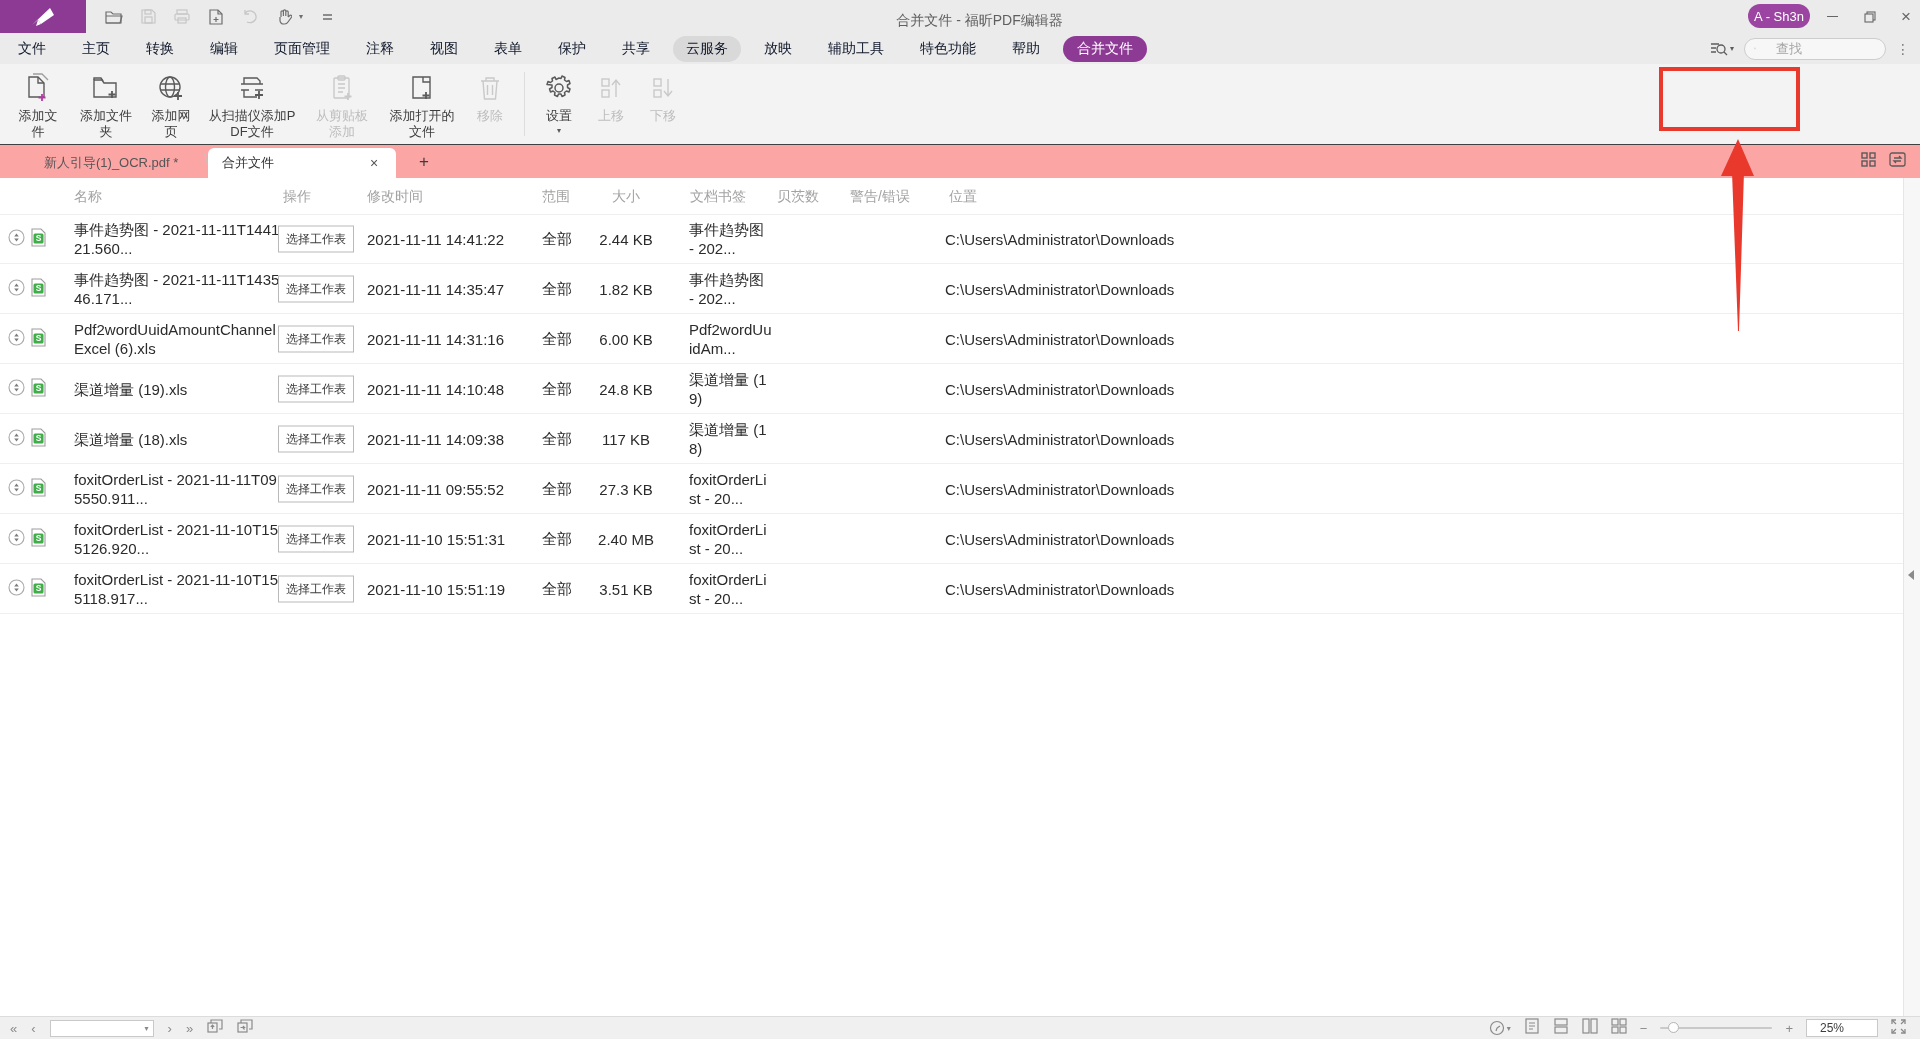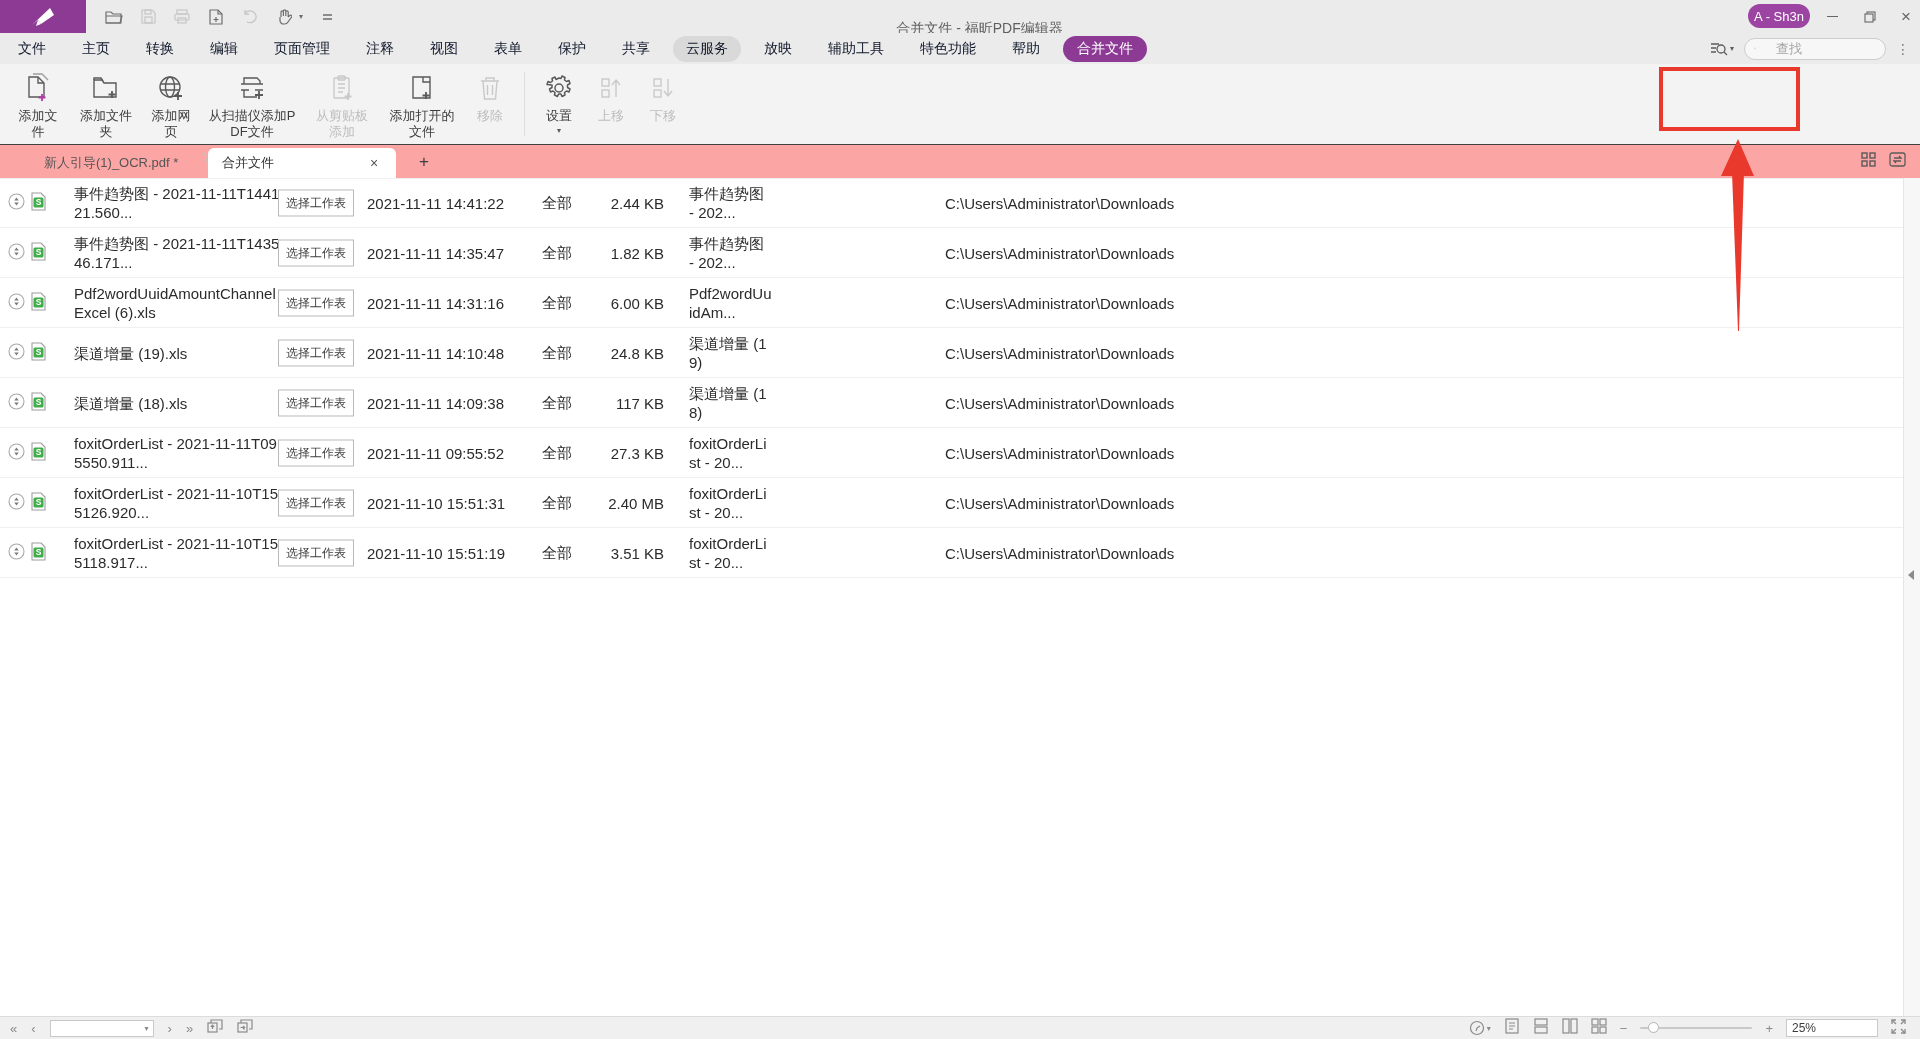--- a/index.html
+++ b/index.html
@@ -7,21 +7,21 @@
   body { font-family:"Liberation Sans","DejaVu Sans",sans-serif; color:#333; background:#fff; }
   .app { position:relative; width:1920px; height:1039px; background:#fff; }
 
   
   .titlebar { position:absolute; left:0; top:0; width:1920px; height:33px; background:#ebebeb; }
   .logo { position:absolute; left:0; top:0; width:86px; height:33px; background:#8d3a95; display:flex; align-items:center; justify-content:center; }
   .quick-tools { position:absolute; left:104px; top:0; height:33px; display:flex; align-items:center; gap:14px; }
   .qicon { width:20px; height:20px; display:flex; align-items:center; justify-content:center; color:#6e6e6e; }
   .qicon.disabled { color:#c6c6c6; }
   .qcaret { font-size:8px; color:#6e6e6e; margin-left:-9px; }
-  .win-title { position:absolute; left:0; right:0; top:12px; height:33px; display:flex; align-items:center; justify-content:center; font-size:14px; color:#5f5f5f; pointer-events:none;padding-left:39px; }
+  .win-title { position:absolute; left:0; right:0; top:4px; height:33px; display:flex; align-items:center; justify-content:center; font-size:14px; color:#5f5f5f; pointer-events:none;padding-left:39px; }
   .user-badge { position:absolute; left:1748px; top:4px; width:62px; height:24px; background:#9b44a1; color:#fff; border-radius:12px; font-size:13px; display:flex; align-items:center; justify-content:center; }
   .winctl { position:absolute; top:0; height:33px; width:36px; display:flex; align-items:center; justify-content:center; color:#666; }
   .winctl.min { left:1814px; } .winctl.restore { left:1852px; } .winctl.close { left:1888px; font-size:17px; }
   .minline { width:11px; height:1px; background:#666; }
 
   
   .menubar { position:absolute; left:0; top:33px; width:1920px; height:31px; background:#ebebeb; display:flex; align-items:center; }
   .menu-item { font-size:14px; color:#0f172a; padding:4px 13px; margin:0 5px; white-space:nowrap; }
   .menu-item.active { background:#d9d9d9; border-radius:13px; }
   .menu-item.doc-pill { background:#8d3a95; color:#fff; border-radius:13px; padding:4px 14px; }
@@ -63,38 +63,38 @@
   .th { position:absolute; top:10px; font-size:14px; color:#a3a3a3; white-space:nowrap; }
   .th0{left:74px} .th1{left:283px} .th2{left:367px} .th3{left:542px} .th4{left:612px} .th5{left:690px} .th6{left:777px} .th7{left:850px} .th8{left:949px}
   .trow { position:relative; height:50px; border-bottom:1px solid #efefef; }
   .trow:first-child { border-top:1px solid #efefef; }
   .cell { position:absolute; top:50%; transform:translateY(-50%); font-size:15px; color:#2b2b2b; white-space:nowrap; }
   .cell-reorder { left:8px; } .cell-filetype { left:30px; }
   .cell-name { left:74px; width:208px; white-space:normal; word-break:break-all; line-height:19px; }
   .cell-action { left:278px; }
   .sheet-btn { font-size:12px; color:#3c3c3c; background:#fff; border:1px solid #b9b9b9; padding:4px 7px; font-family:inherit; }
   .cell-time { left:367px;text-align:right; } .cell-range { left:542px; }
-  .cell-size { left:588px; width:76px; text-align:right; }
+  .cell-size { left:588px; width:76px; text-align:center; }
   .cell-bookmark { left:689px; width:84px; white-space:normal; word-break:break-all; line-height:19px; }
   .cell-location { left:945px; }
 
   
   .right-strip { position:absolute; right:0; top:178px; width:17px; height:838px; background:#f7f7f7; border-left:1px solid #e6e6e6; }
   .strip-arrow { position:absolute; left:4px; top:392px; width:0; height:0; border-top:5px solid transparent; border-bottom:5px solid transparent; border-right:6px solid #8a8a8a; }
 
   
   .footer { position:absolute; left:0; top:1016px; width:1920px; height:23px; background:#f0f0f0; border-top:1px solid #dcdcdc; }
   .foot-left { position:absolute; left:10px; top:0; height:22px; display:flex; align-items:center; gap:14px; color:#8a8a8a; }
   .nav-g { font-size:13px; color:#8a8a8a; }
   .page-combo { width:104px; height:17px; background:#fff; border:1px solid #c9c9c9; display:flex; align-items:center; justify-content:flex-end; padding-right:4px; }
   .page-combo .caret { font-size:8px; color:#8a8a8a; }
   .foot-right { position:absolute; right:14px; top:0; height:22px; display:flex; align-items:center; gap:13px; color:#8a8a8a; }
   .zoom-track { position:relative; width:112px; height:2px; background:#c9c9c9; border-radius:1px; }
   .zoom-thumb { position:absolute; left:8px; top:-5px; width:11px; height:11px; background:#fdfdfd; border:1px solid #b5b5b5; border-radius:50%; }
-  .zoom-box { width:92px; height:18px; background:#fff; border:1px solid #c9c9c9; font-size:12px; color:#3c3c3c; display:flex; align-items:center; padding-left:5px; }
+  .zoom-box { width:72px; height:18px; background:#fff; border:1px solid #c9c9c9; font-size:12px; color:#3c3c3c; display:flex; align-items:center; padding-left:13px; }
   .pm { font-size:13px; color:#8a8a8a; }
 
   
   .annotation { position:absolute; inset:0; pointer-events:none; z-index:60; }
 </style>
 </head>
 <body>
 
 <div class="app">
 
@@ -335,20 +335,31 @@
             <rect x="9" y="9" width="5" height="5"></rect>
           </svg></span>
       <span><svg width="17" height="15" viewBox="0 0 17 15" fill="none" stroke="currentColor" stroke-width="1.3">
             <rect x="1" y="1" width="15" height="13" rx="2"></rect>
             <path d="M5 6 h7 l-2 -2 M12 9 H5 l2 2"></path>
           </svg></span>
     </div>
   </div>
 
   <div class="content">
+    <div class="thead">
+      <span class="th th0">名称</span>
+      <span class="th th1">操作</span>
+      <span class="th th2">修改时间</span>
+      <span class="th th3">范围</span>
+      <span class="th th4">大小</span>
+      <span class="th th5">文档书签</span>
+      <span class="th th6">贝茨数</span>
+      <span class="th th7">警告/错误</span>
+      <span class="th th8">位置</span>
+    </div>
     <div id="table-body">
         <div class="trow">
       <span class="cell cell-reorder"><svg width="17" height="17" viewBox="0 0 17 17">
               <circle cx="8.5" cy="8.5" r="7.5" fill="none" stroke="#a9a9a9" stroke-width="1.1"></circle>
               <path d="M8.5 4.5 l2.3 3 h-4.6 Z M8.5 12.5 l2.3 -3 h-4.6 Z" fill="#7d7d7d"></path>
             </svg></span>
       <span class="cell cell-filetype"><svg width="17" height="20" viewBox="0 0 17 20">
               <path d="M2 1.5 h9 l4 4 v13 H2 Z" fill="#fff" stroke="#9e9e9e" stroke-width="1.1"></path>
               <rect x="3.5" y="6" width="10" height="10" rx="1.5" fill="#3fae49"></rect>
               <text x="8.5" y="13.6" text-anchor="middle" font-size="8.5" font-family="Liberation Sans,sans-serif" fill="#fff" font-weight="bold">S</text>

